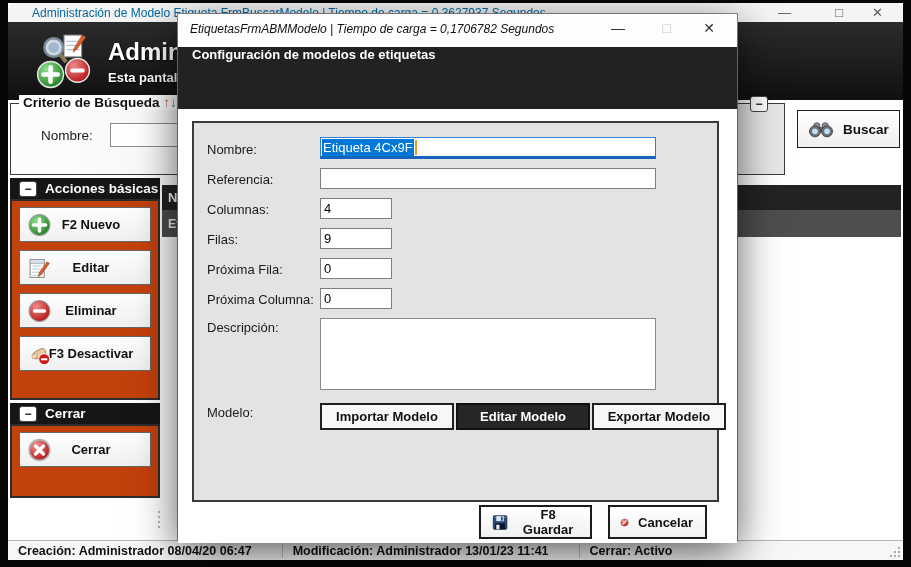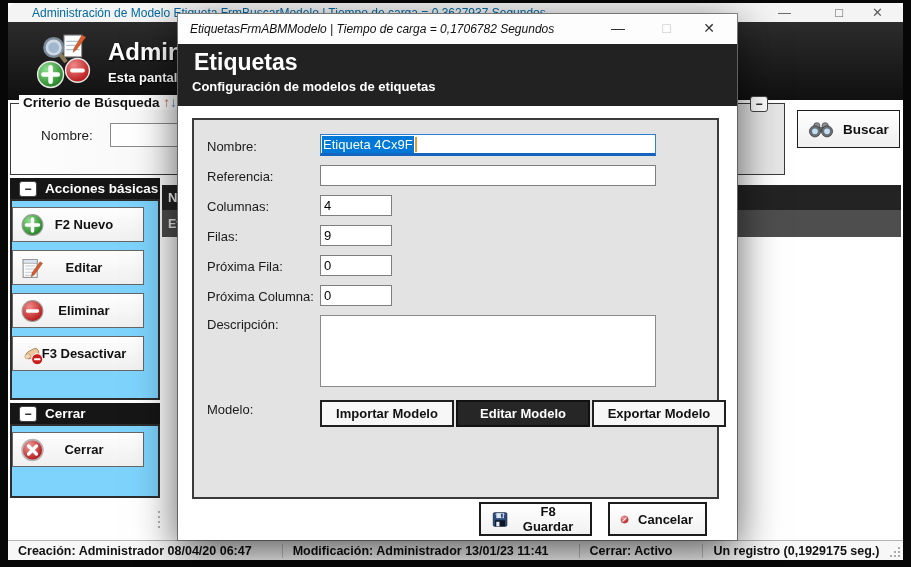--- a/index.html
+++ b/index.html
@@ -34,22 +34,22 @@
   .search-input{position:absolute;left:99px;top:19px;width:556px;height:24px;border:1px solid #8a8a8a;
                 background:#fff;box-sizing:border-box;font-size:13px;padding:0 3px;}
   .buscar-btn{position:absolute;left:789px;top:10px;width:103px;height:38px;background:linear-gradient(#ffffff,#efefef);
               border:1px solid #1c1c1c;display:flex;align-items:center;gap:9px;padding:0 0 0 10px;
               font-size:13.5px;font-weight:bold;color:#111;cursor:pointer;}
   
   .side-header{position:absolute;left:2px;width:150px;height:21px;background:#161616;color:#fff;
                display:flex;align-items:center;gap:8px;padding-left:9px;box-sizing:border-box;
                font-size:13.5px;font-weight:bold;}
   .sh1{top:78px}.sh2{top:303px}
-  .side-panel{position:absolute;left:2px;width:150px;background:#7dd3fc;border:2px solid #2d2d2d;
-              box-sizing:border-box;display:flex;flex-direction:column;
+  .side-panel{position:absolute;left:2px;width:150px;background:#c2410c;border:2px solid #2d2d2d;
+              box-sizing:border-box;display:flex;flex-direction:column;align-items:center;
               padding-top:6px;gap:8px;}
   .sp1{top:99px;height:201px}.sp2{top:324px;height:74px}
   .side-btn{position:relative;width:132px;height:35px;background:linear-gradient(#fefefe,#f0f0f0);
             border:1px solid #666;display:flex;align-items:center;justify-content:center;
             font-size:13px;font-weight:bold;color:#111;cursor:pointer;padding-left:18px;box-sizing:border-box;}
   .side-btn svg{position:absolute;left:7px;top:50%;transform:translateY(-50%);width:25px;height:25px;}
   
   .grid{position:absolute;left:154px;top:85px;width:739px;height:355px;background:#fff;}
   .grid-header{height:25px;background:#232323;color:#fff;font-size:13px;font-weight:bold;
                display:flex;align-items:center;padding-left:6px;}
@@ -261,21 +261,20 @@
           <i></i>
           <i></i>
           <i></i>
         </div>
     </div>
 
     <div class="statusbar">
       <span class="status-item">Creación: Administrador 08/04/20 06:47</span>
       <span class="status-item">Modificación: Administrador 13/01/23 11:41</span>
       <span class="status-item">Cerrar: Activo</span>
-      <span class="status-item">Un registro (0,1929175 seg.)</span>
       <span class="grip">
           <i></i>
           <i></i>
           <i></i>
           <i></i>
           <i></i>
           <i></i>
         </span>
     </div>
   </div>
@@ -283,21 +282,20 @@
   <div class="dialog">
 
     <div class="d-titlebar">
       <span class="d-title">EtiquetasFrmABMModelo | Tiempo de carga = 0,1706782 Segundos</span>
       <span class="d-btn d-min">—</span>
       <span class="d-btn d-max">□</span>
       <span class="d-btn d-close">✕</span>
     </div>
 
     <div class="d-header">
-      <div class="d-header-title">Etiquetas</div>
       <div class="d-header-sub">Configuración de modelos de etiquetas</div>
     </div>
 
     <div class="d-body">
       <div class="form-panel">
 
         <div class="frow">
           <span class="flabel">Nombre:</span>
           <div class="focus-input">
             <span class="sel-text">Etiqueta 4Cx9F</span>

